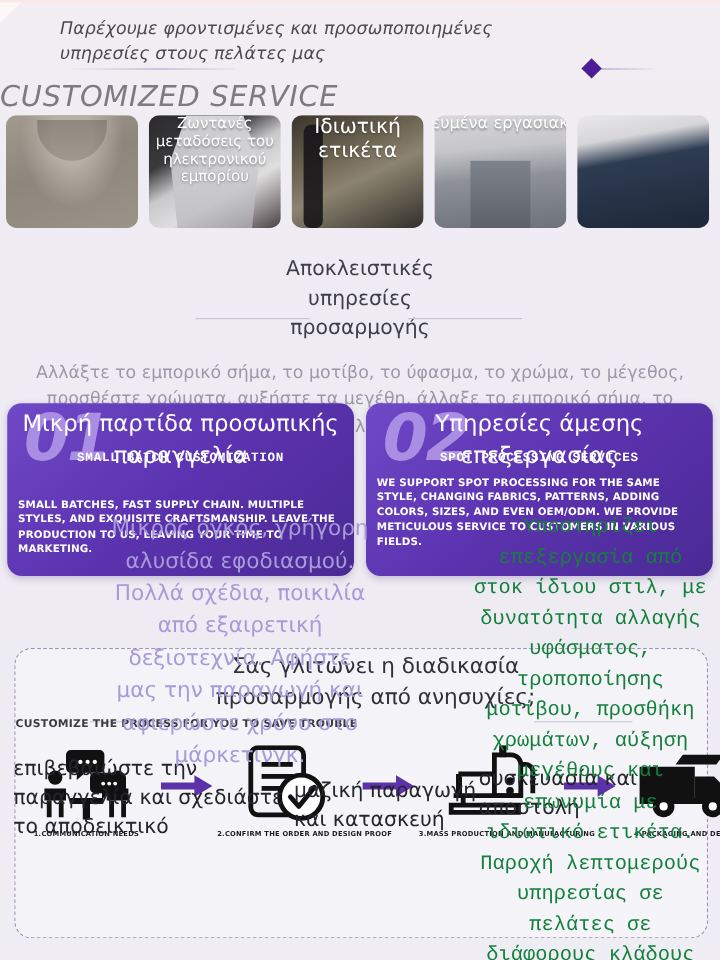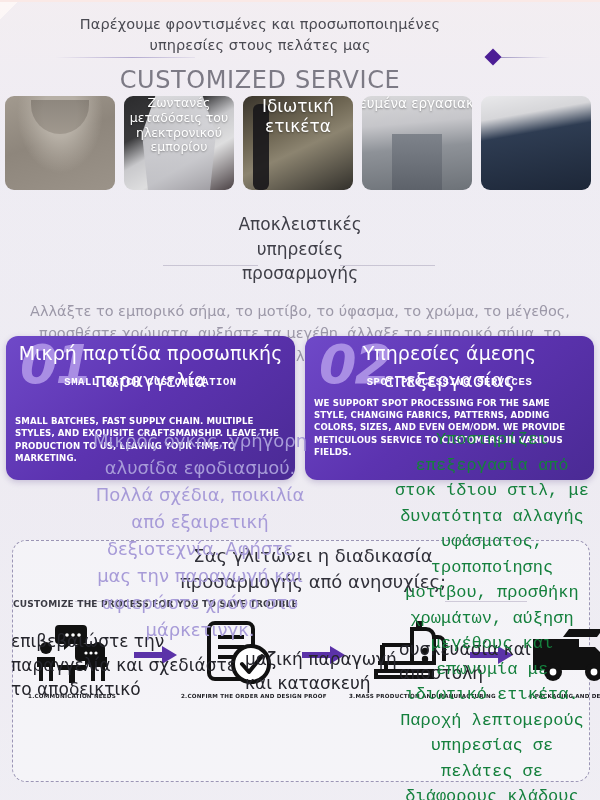--- a/index.html
+++ b/index.html
@@ -14,21 +14,21 @@
     background:
       linear-gradient(135deg, rgba(255,255,255,0) 0px, rgba(255,255,255,0) 14px, rgba(230,226,236,.45) 14px, rgba(230,226,236,.45) 15px),
       linear-gradient(180deg,#fdf7f6 0%,#f6f5f9 18%,#f4f3f7 60%,#f7f7fa 100%);
     z-index:0;
   }
   .topline{position:absolute;top:0;left:0;right:0;height:2px;background:#fae9e6;z-index:1;}
 
   .wrap{position:absolute;inset:0;z-index:2;}
 
   
-  .hdr{position:absolute;top:14px;left:0;width:520px;text-align:center;}
+  .hdr{position:absolute;top:14px;left:0;width:520px;font-style:italic;}
   .hdr-sub{
     font-size:14.5px;line-height:1.45;color:#4a4a52;letter-spacing:.1px;
     width:420px;margin:0 auto;
   }
   .rule{position:absolute;top:43px;height:1px;}
   .rule-l{left:55px;width:140px;background:linear-gradient(90deg,rgba(160,150,200,0) 0%,#b2a9cf 55%,rgba(160,150,200,.15) 100%);}
   .rule-r{left:490px;width:60px;background:linear-gradient(90deg,#8f86b8 0%,rgba(160,150,200,0) 100%);}
   .diamond{position:absolute;top:37px;left:487px;width:12px;height:12px;background:#4c1d95;transform:rotate(45deg);}
   .hdr-title{
     margin-top:10px;font-size:24px;letter-spacing:.6px;color:#7c7a85;font-weight:400;

